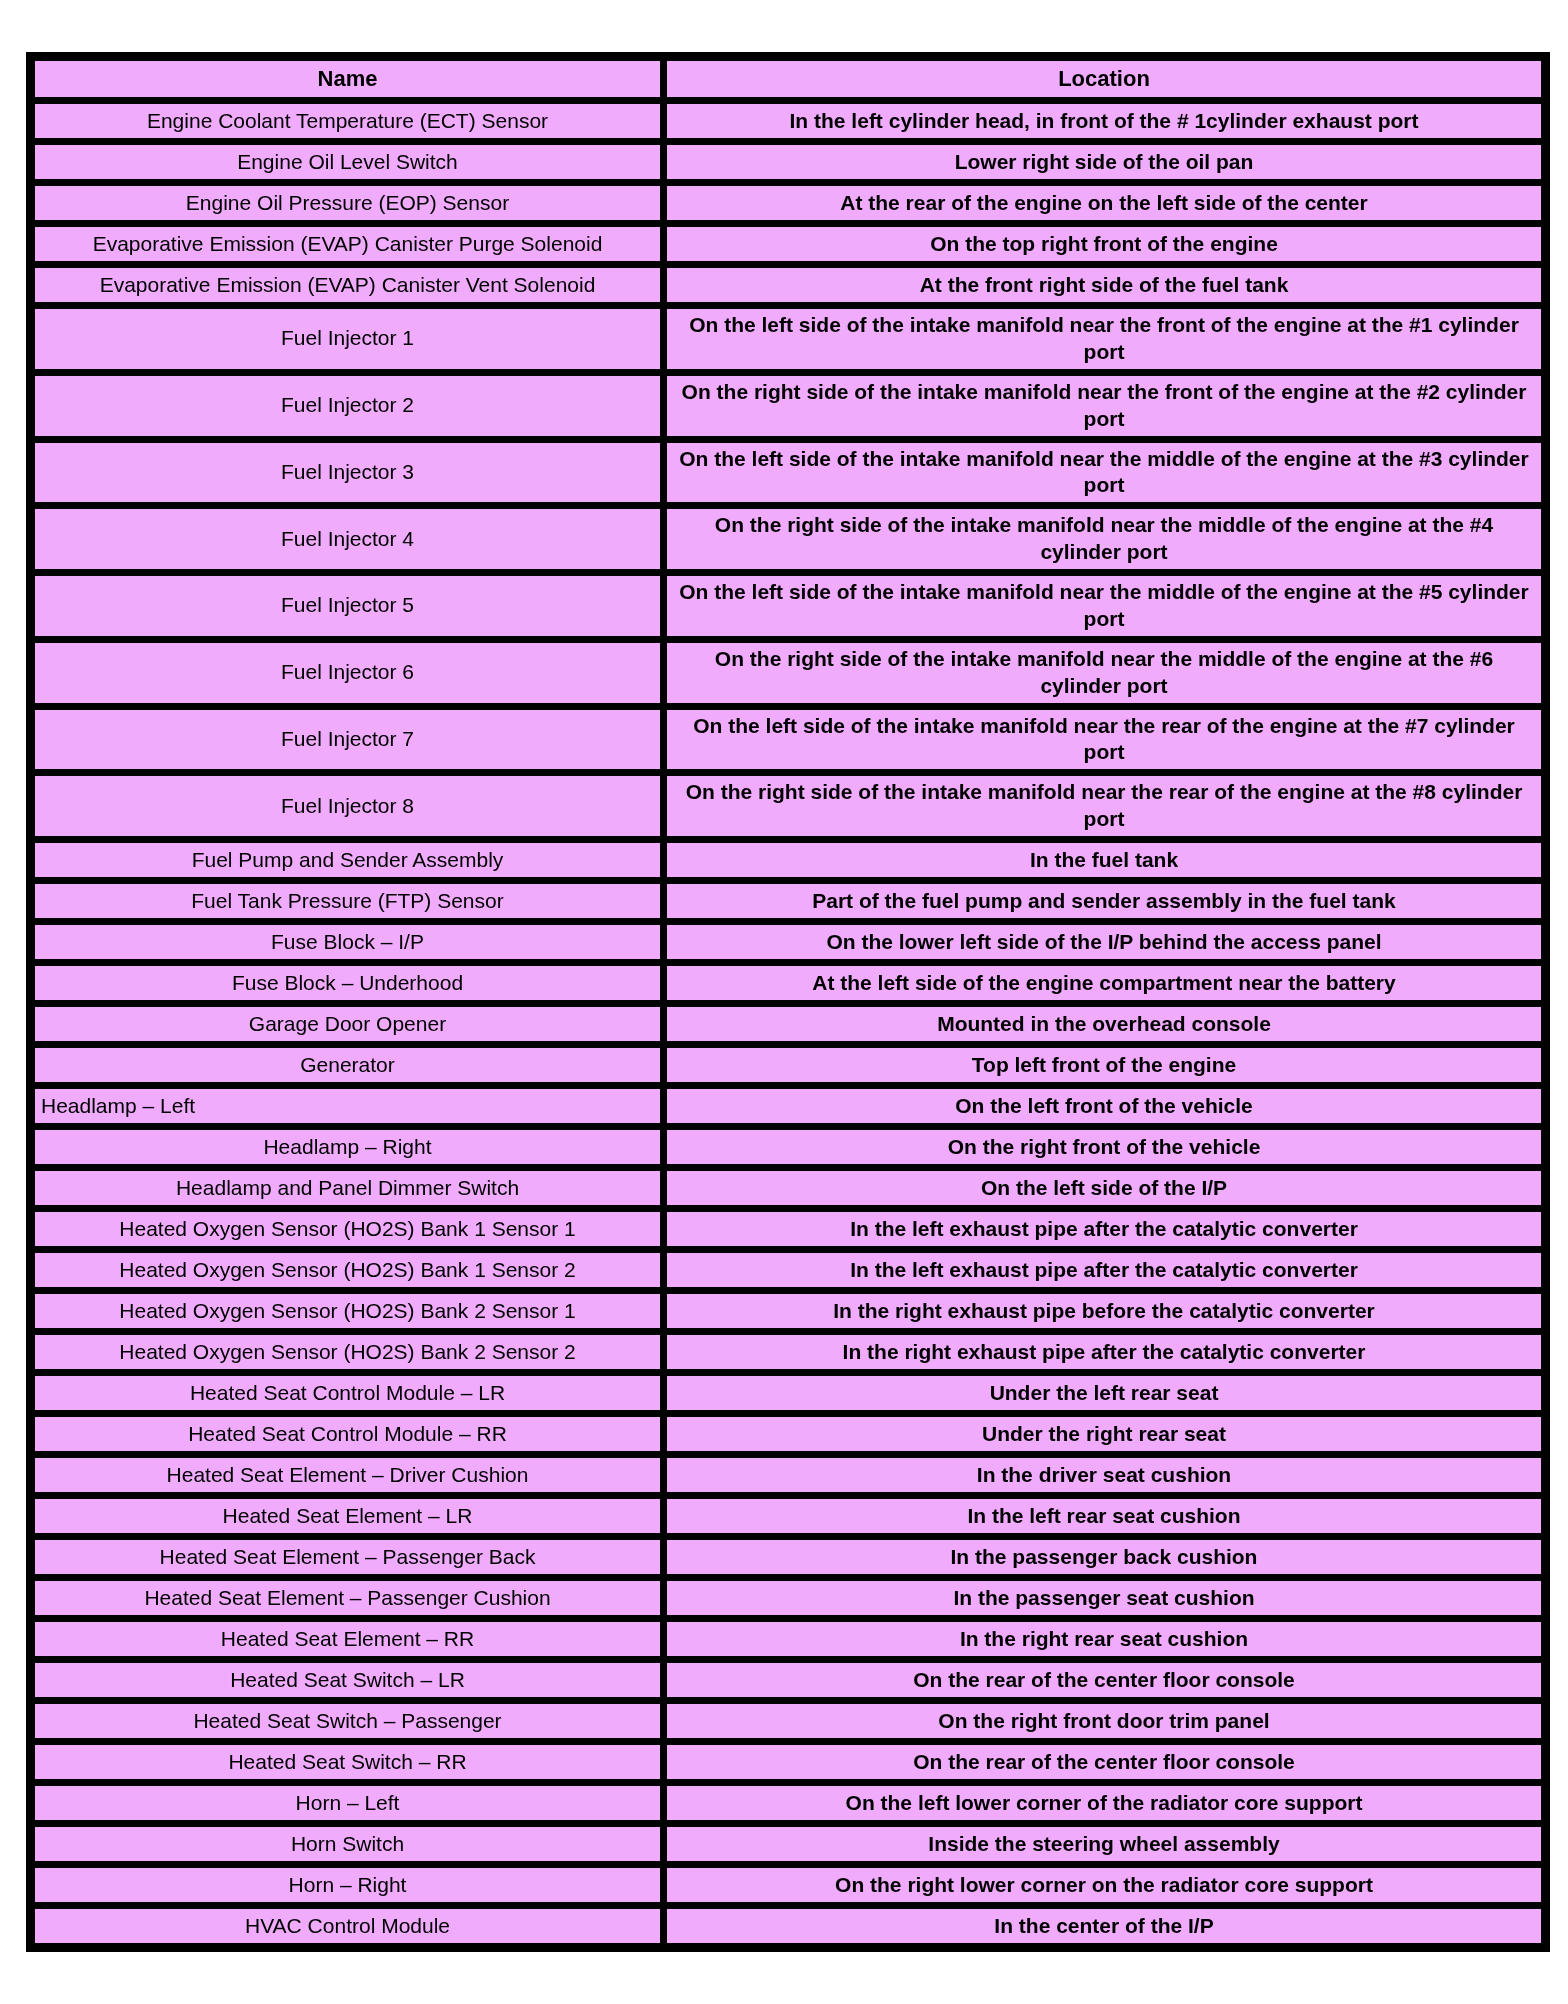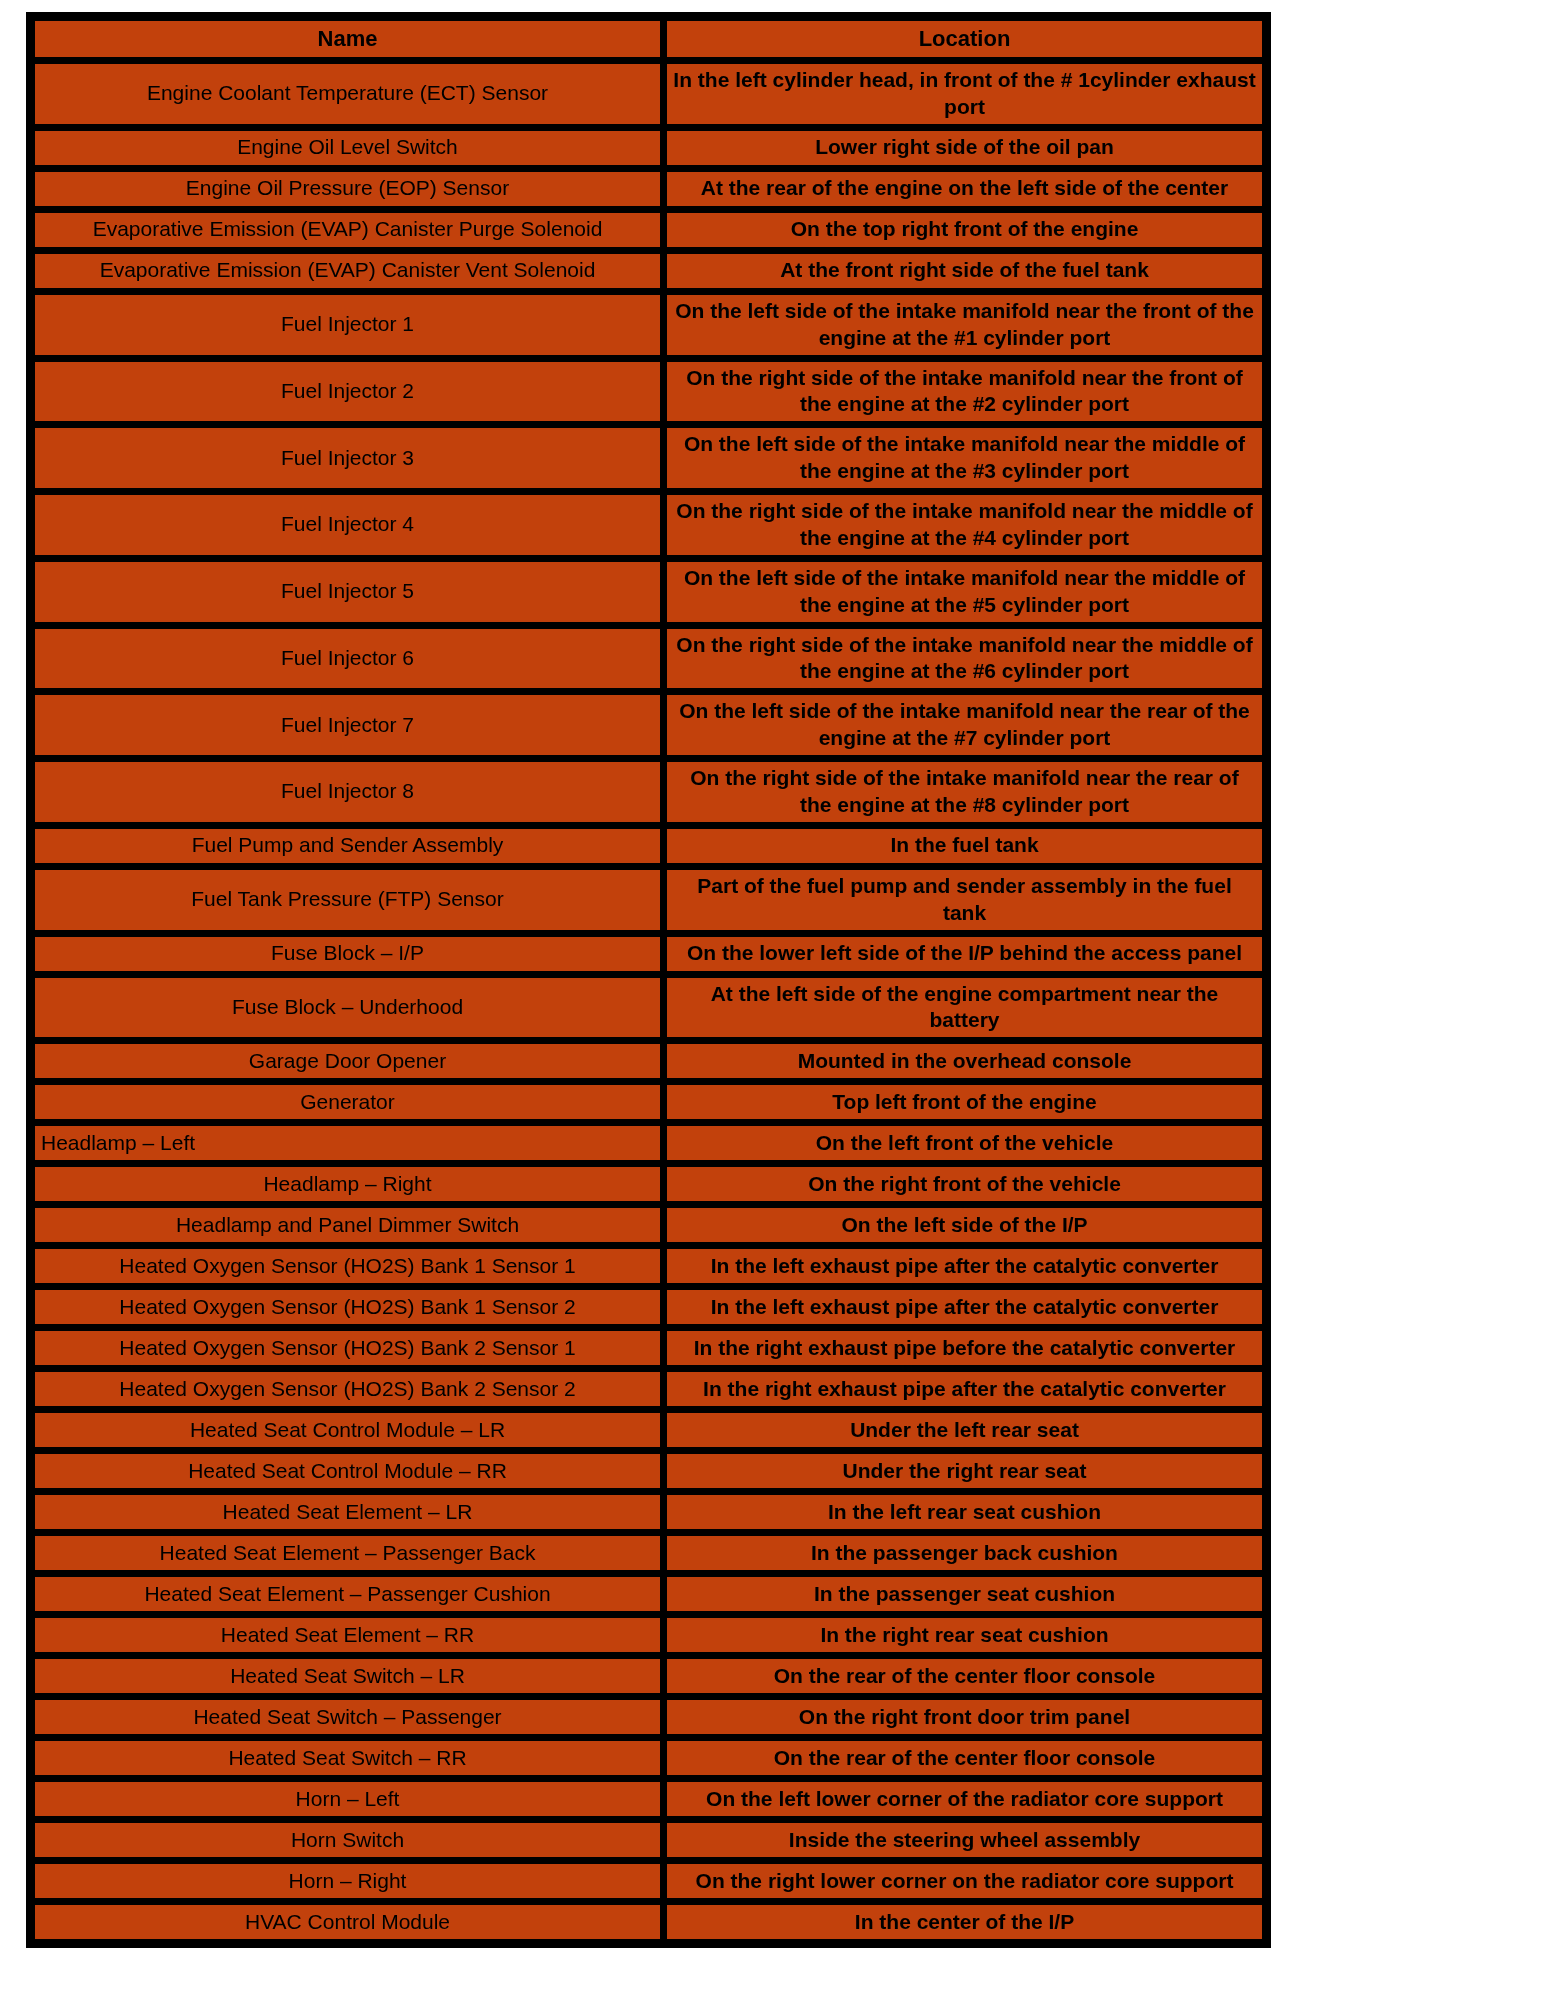--- a/index.html
+++ b/index.html
@@ -12,22 +12,23 @@
   .page {
     width: 1568px;
     min-height: 2004px;
     box-sizing: border-box;
     padding: 12px 16px 40px 26px;
     background: #ffffff;
   }
   table.loc-table {
     border-collapse: collapse;
     table-layout: fixed;
-    width: 1245px;
-    background: #c2410c;
+    width: 1524px;
+    background: #f0abfc;
+    margin-top: 40px;
   }
   table.loc-table, table.loc-table th, table.loc-table td {
     border: 7px solid #000000;
   }
   table.loc-table {
     border-width: 9px;
   }
   table.loc-table th {
     font-size: 22px;
     font-weight: bold;
@@ -170,20 +171,24 @@
         </tr>
         <tr>
           <td class="name-cell">Heated Seat Control Module – LR</td>
           <td class="location-cell">Under the left rear seat</td>
         </tr>
         <tr>
           <td class="name-cell">Heated Seat Control Module – RR</td>
           <td class="location-cell">Under the right rear seat</td>
         </tr>
         <tr>
+          <td class="name-cell">Heated Seat Element – Driver Cushion</td>
+          <td class="location-cell">In the driver seat cushion</td>
+        </tr>
+        <tr>
           <td class="name-cell">Heated Seat Element – LR</td>
           <td class="location-cell">In the left rear seat cushion</td>
         </tr>
         <tr>
           <td class="name-cell">Heated Seat Element – Passenger Back</td>
           <td class="location-cell">In the passenger back cushion</td>
         </tr>
         <tr>
           <td class="name-cell">Heated Seat Element – Passenger Cushion</td>
           <td class="location-cell">In the passenger seat cushion</td>

